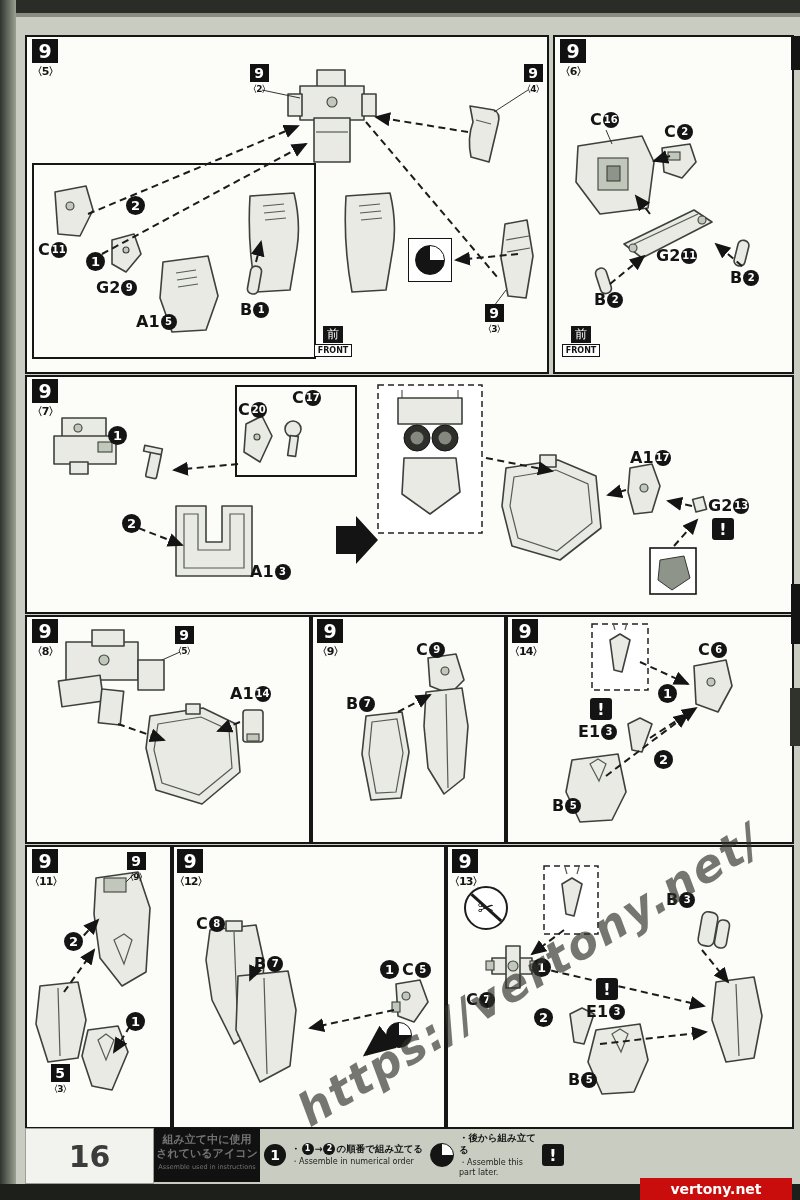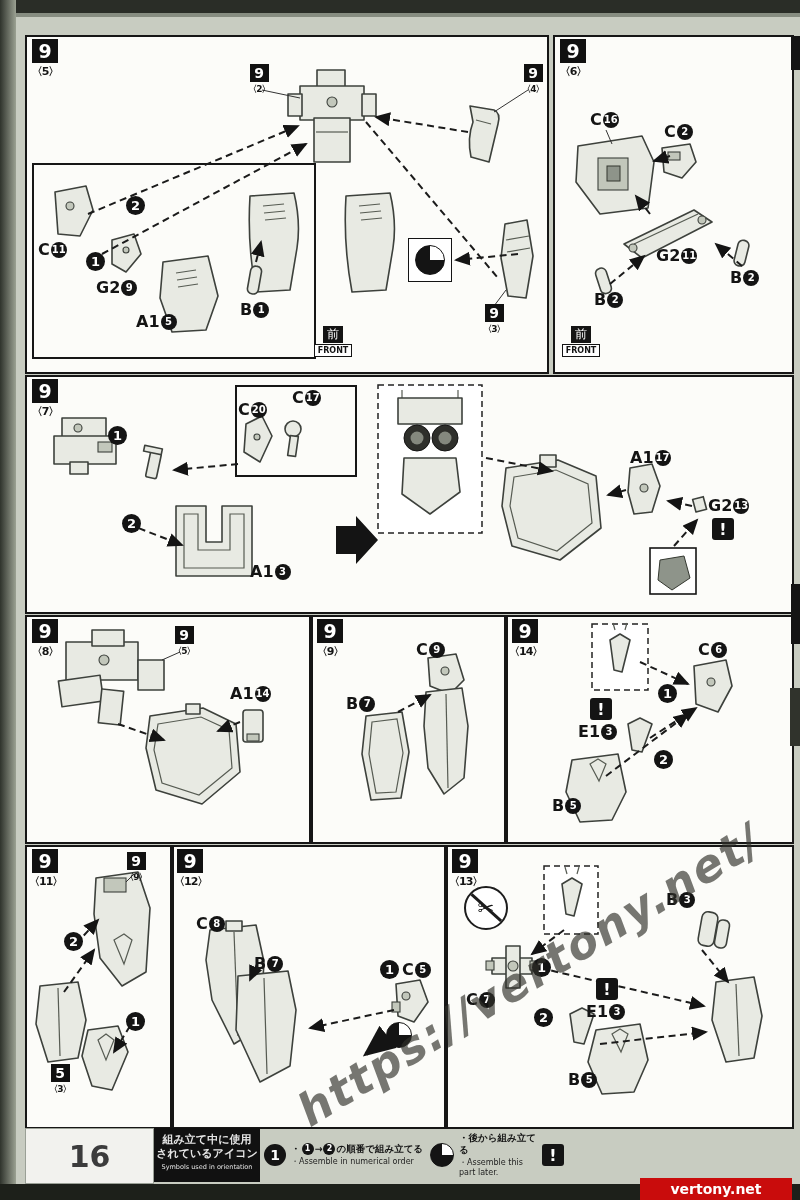--- a/index.html
+++ b/index.html
@@ -53,21 +53,21 @@
          display:flex;align-items:center;justify-content:center;overflow:hidden;flex:none;}
   .nocut .slash{position:absolute;left:-8%;top:46%;width:116%;height:2.5px;background:#1c1c1c;transform:rotate(42deg);}
   
   .wm{position:absolute;left:288px;top:1092px;transform:rotate(-31.5deg);transform-origin:0 0;z-index:6;
       font-size:45px;font-weight:bold;font-style:italic;letter-spacing:2px;white-space:nowrap;
       color:rgba(48,48,42,0.66);}
   
   .pageno{position:absolute;left:25px;top:1128px;width:127px;height:54px;background:#f2f2ee;z-index:5;
           border:1px solid #9aa096;display:flex;align-items:center;justify-content:center;
           font-size:30px;font-weight:bold;color:#3c3c3c;}
-  .ftitle{position:absolute;left:154px;top:1128px;width:106px;height:54px;background:#111;color:#e5e5e5;z-index:5;
+  .ftitle{position:absolute;left:154px;top:1128px;width:106px;height:54px;background:#111;color:#737373;z-index:5;
           text-align:center;padding-top:5px;box-sizing:border-box;}
   .ftitle .tjp{font-size:11px;font-weight:bold;line-height:14px;}
   .ftitle .ten{font-size:6.5px;margin-top:2px;}
   .fitem{position:absolute;top:1128px;height:54px;z-index:5;display:flex;align-items:center;gap:5px;}
   .fcirc{width:22px;height:22px;border-radius:50%;background:#141414;color:#fff;font-weight:bold;font-size:14px;
          display:flex;align-items:center;justify-content:center;flex:none;}
   .fc2{width:12px;height:12px;border-radius:50%;background:#141414;color:#fff;font-size:8px;font-weight:bold;
        display:inline-flex;align-items:center;justify-content:center;margin:0 1px;}
   .ftxt .fjp{font-size:9.5px;font-weight:bold;display:flex;align-items:center;line-height:12px;}
   .ftxt .fen{font-size:8px;line-height:10px;color:#222;margin-top:2px;}
@@ -513,21 +513,21 @@
   </div>
 
   <div class="wm">https://vertony.net/</div>
 
   <div class="pageno">
       <span>16</span>
     </div>
   <div class="ftitle">
     <div class="tjp">組み立て中に使用</div>
     <div class="tjp">されているアイコン</div>
-    <div class="ten">Symbols used in orientation</div>
+    <div class="ten">Assemble used in instructions</div>
   </div>
 
   <div class="fitem" style="left:264px;width:164px">
     <div class="fcirc">1</div>
     <div class="ftxt" style="width:134px">
       <div class="fjp">
           <span>・</span>
           <span class="fc2">1</span>
           <span>→</span>
           <span class="fc2">2</span>

